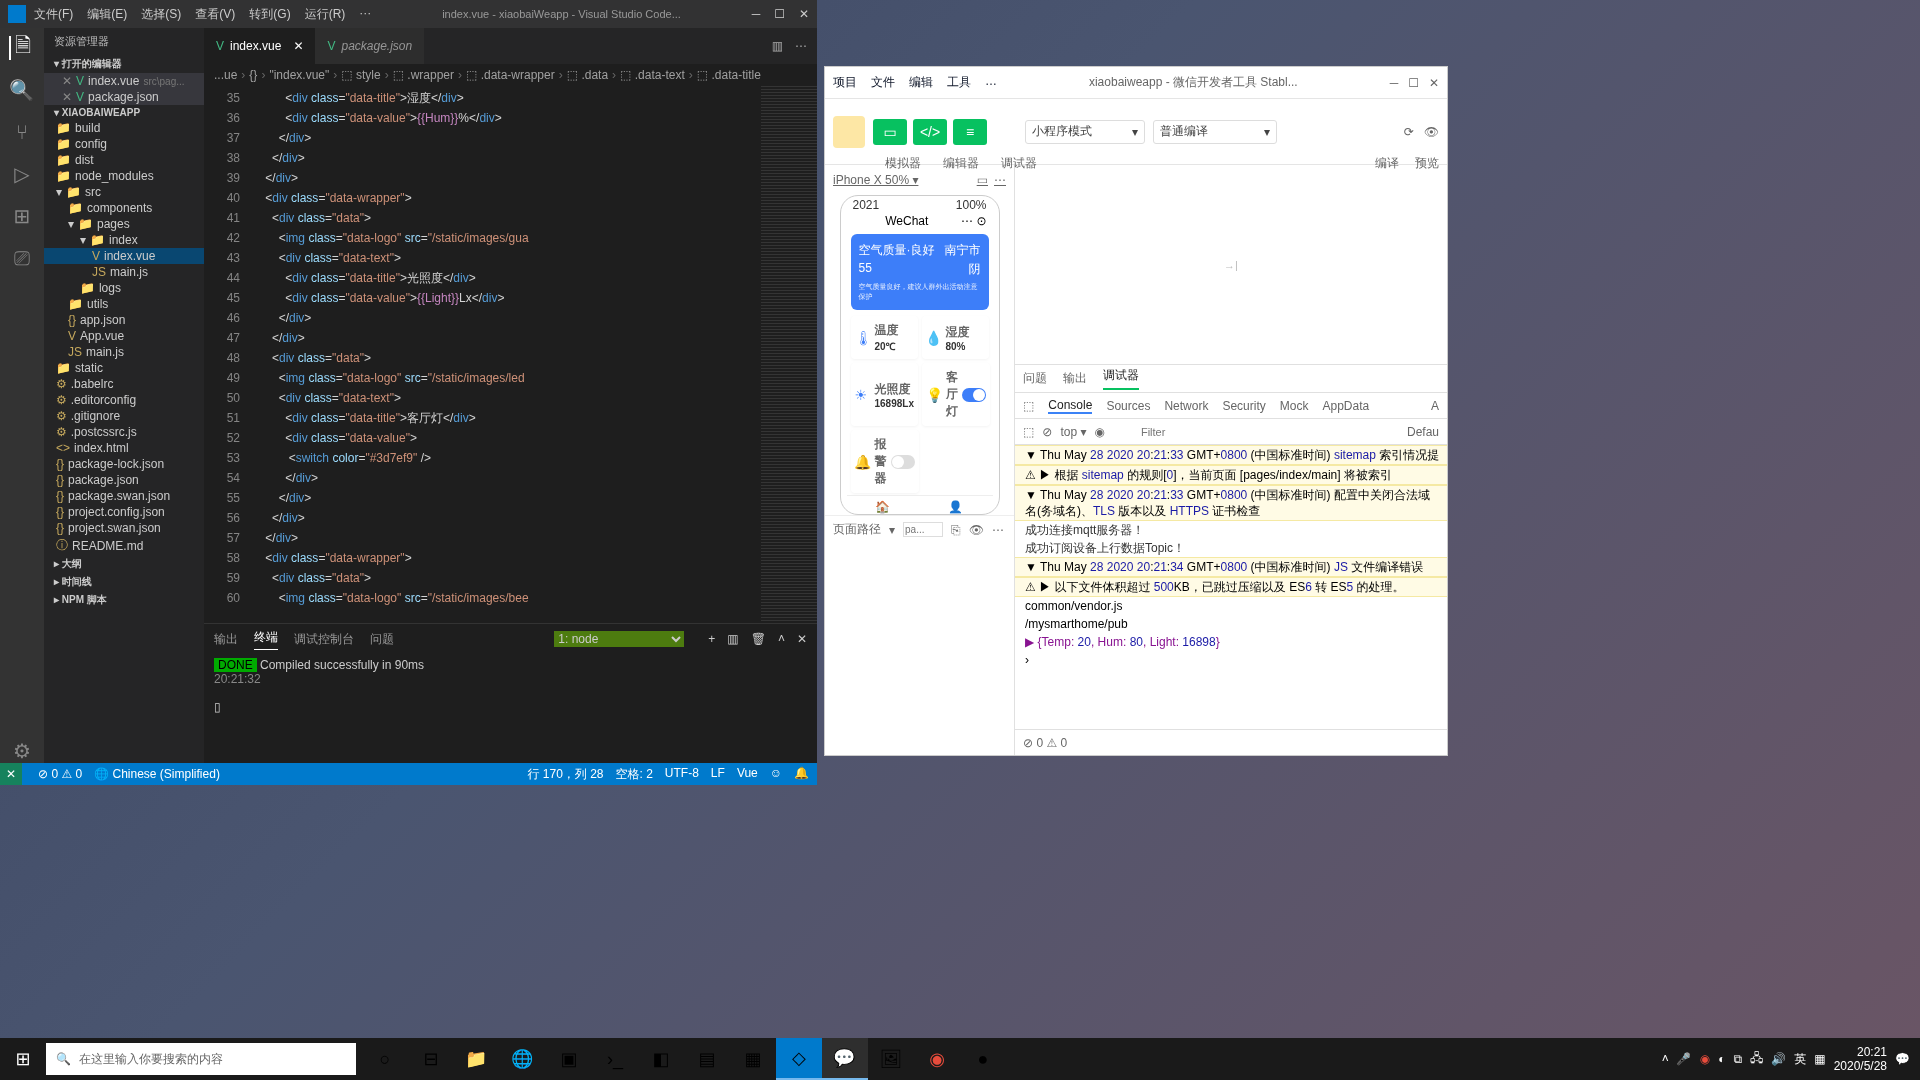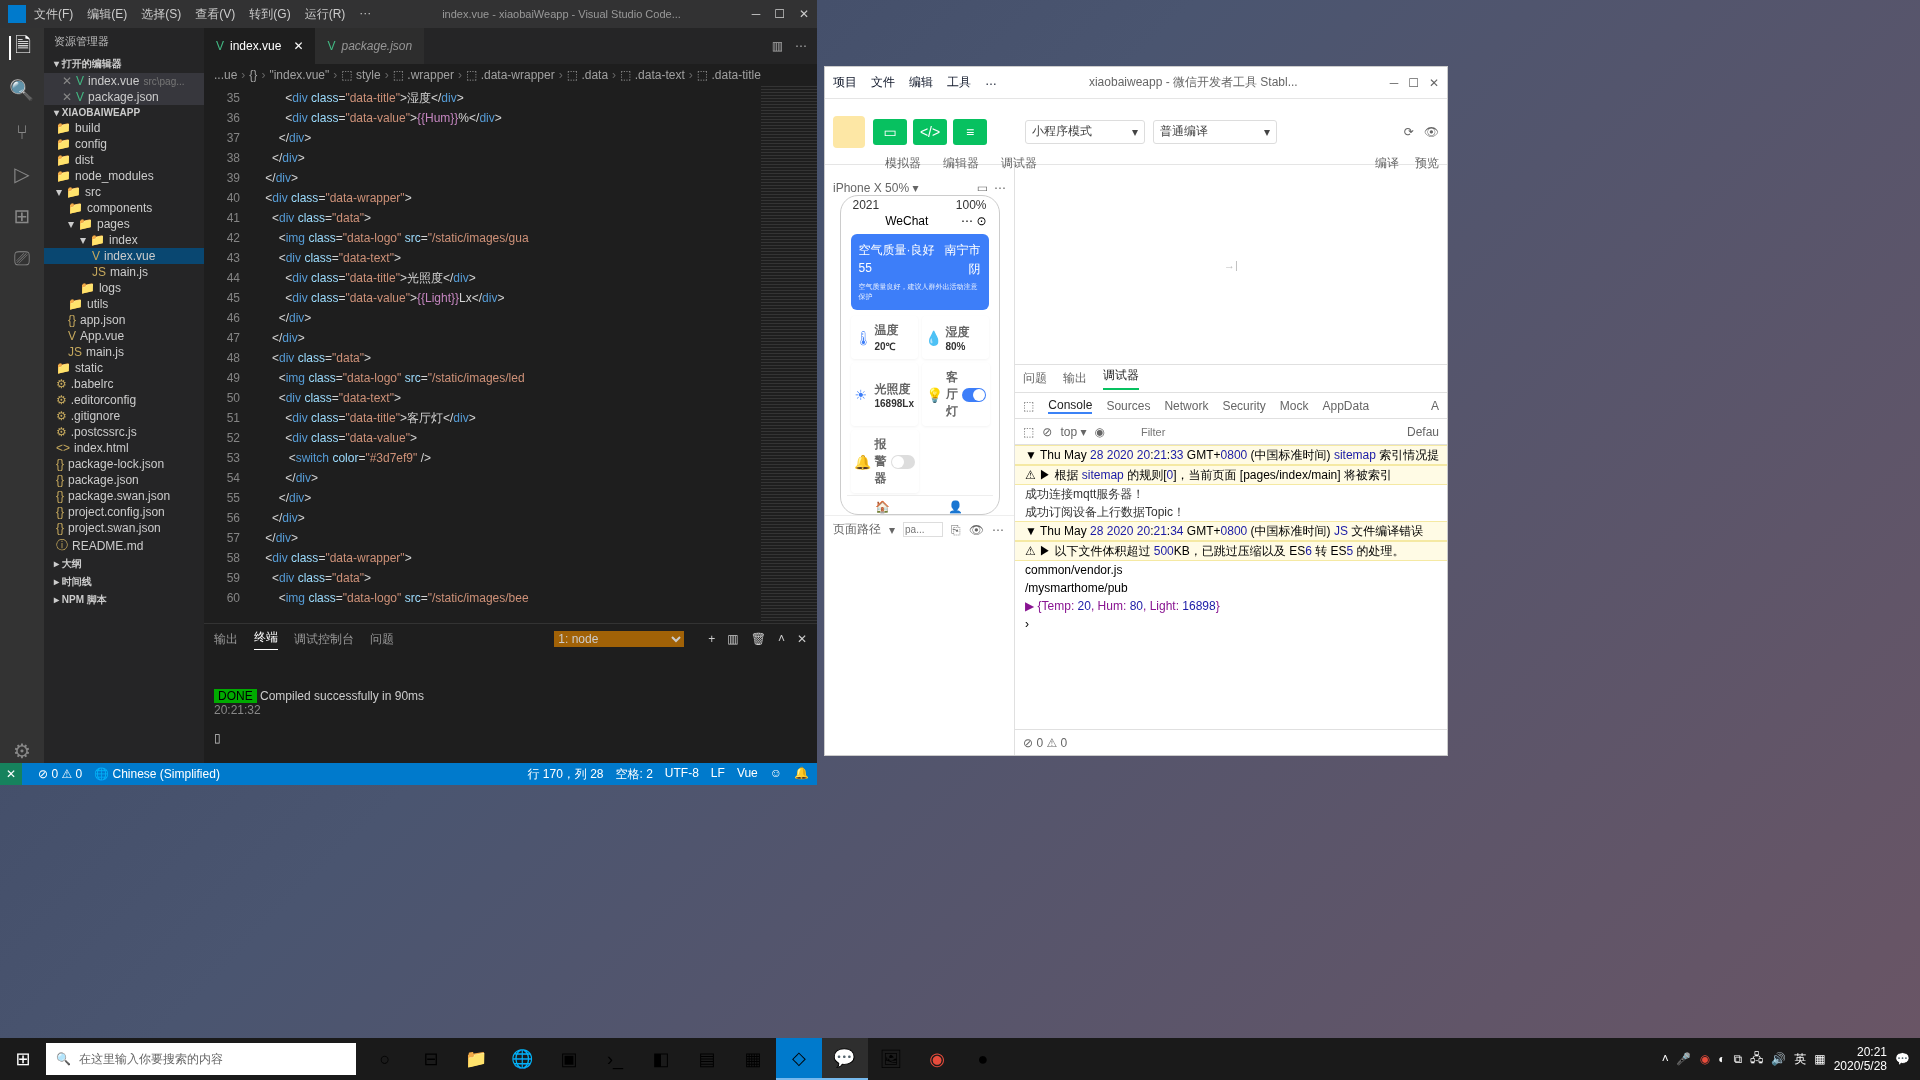--- a/index.html
+++ b/index.html
@@ -33,44 +33,44 @@
 .vs-crumb .sep { color: #666; }
 .vs-code { flex: 1; display: flex; font-family: Consolas, monospace; font-size: 13px; overflow: hidden; position: relative; }
 .vs-gutter { width: 48px; text-align: right; padding-right: 12px; color: #858585; line-height: 20px; padding-top: 2px; }
 .vs-lines { flex: 1; color: #d4d4d4; line-height: 20px; padding-top: 2px; white-space: pre; }
 .vs-minimap { width: 56px; background: #1e1e1e; opacity: 0.4; background-image: repeating-linear-gradient(#555 0, #555 1px, transparent 1px, transparent 3px); }
 .tag { color: #569cd6; } .attr { color: #9cdcfe; } .str { color: #ce9178; } .mus { color: #c586c0; }
 .vs-panel { height: 140px; background: #1e1e1e; border-top: 1px solid #333; display: flex; flex-direction: column; }
 .vs-panel-tabs { display: flex; align-items: center; height: 30px; padding: 0 10px; gap: 16px; color: #999; font-size: 11px; }
 .vs-panel-tabs .act { color: #fff; border-bottom: 1px solid #fff; padding-bottom: 3px; }
 .vs-panel-sel { margin-left: auto; }
-.vs-panel-sel select { background: #a16207; color: #ccc; border: none; width: 130px; }
+.vs-panel-sel select { background: #4d7c0f; color: #ccc; border: none; width: 130px; }
 .vs-panel-ic { color: #ccc; display: flex; gap: 12px; margin-left: 8px; }
-.vs-term { flex: 1; padding: 4px 10px; font-family: Consolas, monospace; font-size: 12px; color: #ccc; margin-top: 31px; }
+.vs-term { flex: 1; padding: 4px 10px; font-family: Consolas, monospace; font-size: 12px; color: #ccc; }
 .vs-term .done { background: #0a0; color: #000; padding: 0 4px; }
 .vs-status { height: 22px; background: #007acc; display: flex; align-items: center; padding: 0 8px; color: #fff; font-size: 11px; gap: 12px; }
 .vs-status .r { margin-left: auto; display: flex; gap: 12px; }
 .vs-status .fb { background: #16825d; height: 22px; display: flex; align-items: center; padding: 0 6px; margin-left: -8px; margin-right: 4px; }
 
 .wx { position: absolute; left: 824px; top: 66px; width: 624px; height: 690px; background: #f5f5f5; border: 1px solid #ccc; display: flex; flex-direction: column; }
 .wx-title { height: 32px; display: flex; align-items: center; padding: 0 8px; background: #fff; border-bottom: 1px solid #e5e5e5; font-size: 12px; }
 .wx-menu { display: flex; gap: 14px; color: #0f172a; }
 .wx-tt { flex: 1; text-align: center; color: #666; }
 .wx-wins { display: flex; gap: 10px; color: #666; }
 .wx-tool { height: 66px; background: #fff; border-bottom: 1px solid #e5e5e5; display: flex; align-items: center; padding: 0 8px; gap: 8px; }
 .wx-ava { width: 32px; height: 32px; background: #fde7a5; border-radius: 4px; }
 .wx-btns { display: flex; gap: 6px; }
 .wx-btn { width: 34px; height: 26px; background: #07c160; border-radius: 3px; display: flex; align-items: center; justify-content: center; color: #fff; font-size: 14px; }
 .wx-sel { border: 1px solid #ddd; height: 24px; display: flex; align-items: center; padding: 0 6px; font-size: 11px; color: #444; border-radius: 3px; background: #fff; }
 .wx-ric { display: flex; gap: 10px; color: #666; font-size: 14px; }
 .wx-labs { position: absolute; top: 56px; left: 60px; display: flex; gap: 22px; font-size: 10px; color: #666; }
 .wx-labs2 { position: absolute; top: 56px; right: 8px; display: flex; gap: 16px; font-size: 10px; color: #666; }
 .wx-body { flex: 1; display: flex; min-height: 0; }
 .wx-sim { width: 190px; background: #fff; display: flex; flex-direction: column; border-right: 1px solid #e0e0e0; }
-.wx-sim-top { height: 30px; display: flex; align-items: flex-end; padding: 0 8px; gap: 6px; font-size: 10px; color: #666; }
+.wx-sim-top { height: 30px; display: flex; align-items: center; padding: 0 8px; gap: 6px; font-size: 10px; color: #666; text-decoration: underline; }
 .wx-phone { margin: 0 auto; width: 160px; height: 320px; background: #fff; border: 1px solid #ccc; border-radius: 18px; padding: 6px; display: flex; flex-direction: column; }
 .wx-notch { width: 80px; height: 14px; background: #000; border-radius: 0 0 8px 8px; margin: -6px auto 2px; }
 .wx-status2 { display: flex; justify-content: space-between; font-size: 8px; padding: 0 6px; color: #333; }
 .wx-nav { display: flex; justify-content: space-between; align-items: center; padding: 2px 6px; font-size: 9px; }
 .wx-card { background: #3d7ef9; color: #fff; border-radius: 6px; padding: 8px; margin: 4px; }
 .wx-card-t { display: flex; justify-content: space-between; font-size: 8px; }
 .wx-card-v { display: flex; justify-content: space-between; font-size: 18px; margin-top: 2px; }
 .wx-card-d { font-size: 7px; margin-top: 4px; opacity: 0.9; }
 .wx-grid { display: flex; gap: 4px; margin: 2px 4px; }
 .wx-cell { flex: 1; background: #fff; box-shadow: 0 1px 3px rgba(0,0,0,0.05); border-radius: 4px; padding: 6px 4px; display: flex; align-items: center; gap: 4px; }
@@ -441,20 +441,24 @@
       </div>
       <div class="wx-cons" id="wx-cons">
           <div class="row warn">
             <span class="arw"></span>
             <span style="">▼ Thu May <span style="color:#1a1aa6">28</span> <span style="color:#1a1aa6">2020</span> <span style="color:#1a1aa6">20</span>:<span style="color:#1a1aa6">21</span>:<span style="color:#1a1aa6">33</span> GMT+<span style="color:#1a1aa6">0800</span> (中国标准时间) <span style="color:#1a1aa6">sitemap</span> 索引情况提</span>
           </div>
           <div class="row warn">
             <span class="arw"></span>
             <span style="">  ⚠ ▶ 根据 <span style="color:#1a1aa6">sitemap</span> 的规则[<span style="color:#1a1aa6">0</span>]，当前页面 [pages/index/main] 将被索引</span>
           </div>
+          <div class="row warn">
+            <span class="arw"></span>
+            <span style="">▼ Thu May <span style="color:#1a1aa6">28</span> <span style="color:#1a1aa6">2020</span> <span style="color:#1a1aa6">20</span>:<span style="color:#1a1aa6">21</span>:<span style="color:#1a1aa6">33</span> GMT+<span style="color:#1a1aa6">0800</span> (中国标准时间) 配置中关闭合法域名(务域名)、<span style="color:#1a1aa6">TLS</span> 版本以及 <span style="color:#1a1aa6">HTTPS</span> 证书检查</span>
+          </div>
           <div class="row ">
             <span class="arw"></span>
             <span style="color:#333">  成功连接mqtt服务器！</span>
           </div>
           <div class="row ">
             <span class="arw"></span>
             <span style="color:#333">  成功订阅设备上行数据Topic！</span>
           </div>
           <div class="row warn">
             <span class="arw"></span>

